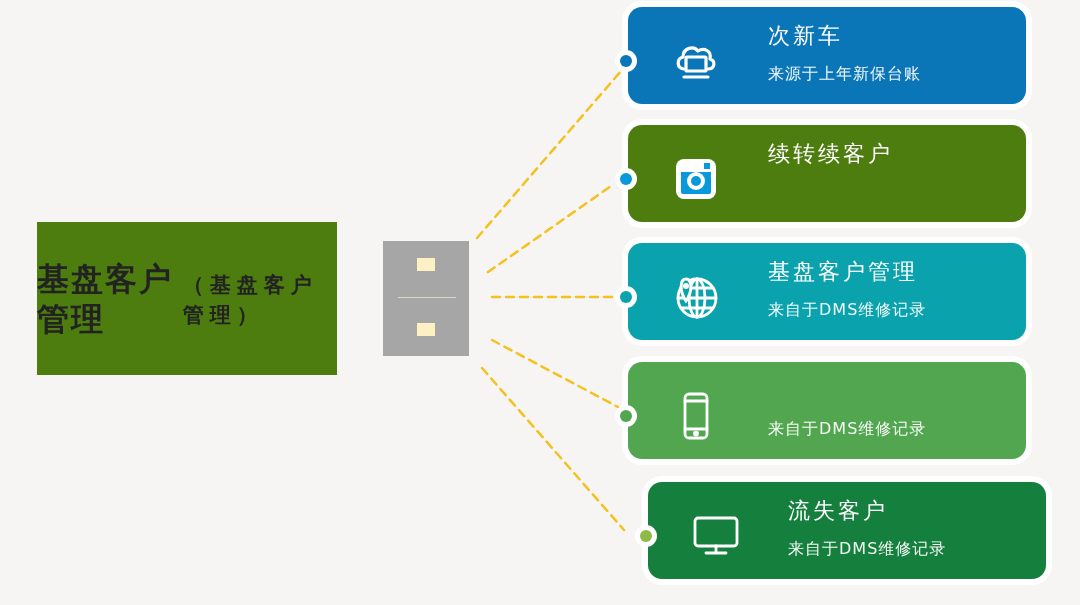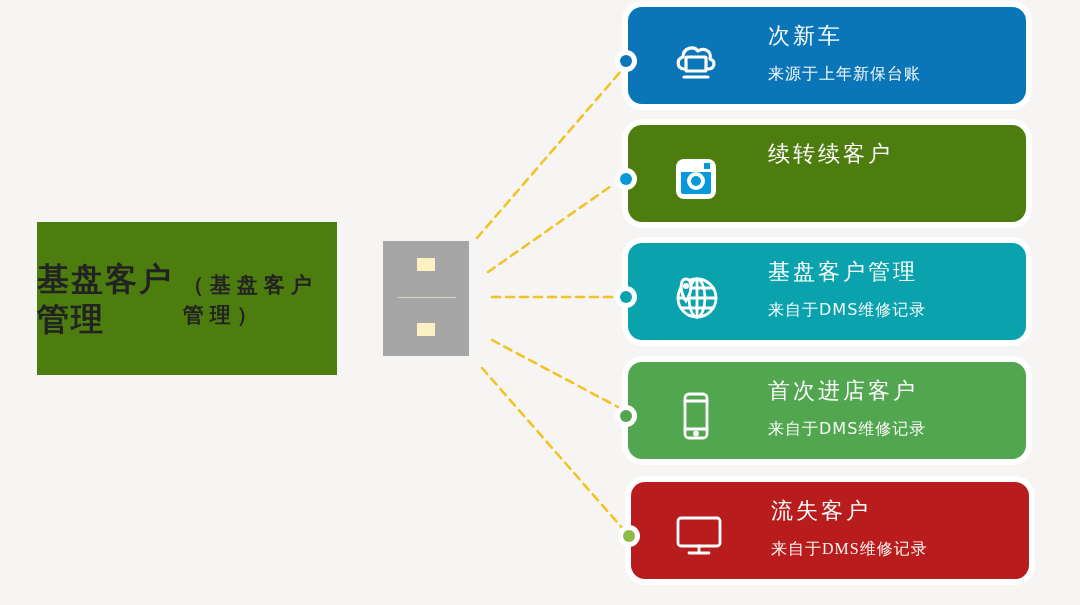--- a/index.html
+++ b/index.html
@@ -120,25 +120,24 @@
 <div class="card" style="left:628px; top:362px; background:#52a650;">
   <div class="tab">
       <div class="dot" style="background:#52a650;"></div>
     </div>
   <svg class="icon" viewBox="0 0 48 48" fill="none" stroke="#fff" stroke-width="2.8" stroke-linecap="round">
     <rect x="13" y="2" width="22" height="44" rx="4"></rect>
     <line x1="13" y1="9" x2="35" y2="9"></line>
     <line x1="13" y1="37" x2="35" y2="37"></line>
     <circle cx="24" cy="41.5" r="1.5" fill="#fff"></circle>
   </svg>
-  <div class="title">首次进店客户</div>
   <div class="sub">来自于DMS维修记录</div>
 </div>
 
-<div class="card" style="left:631px; top:482px; background:#b91c1c;font-family:Liberation Serif, serif;">
+<div class="card" style="left:648px; top:482px; background:#15803d;">
   <div class="tab">
       <div class="dot" style="background:#8dbb45;"></div>
     </div>
   <svg class="icon" viewBox="0 0 48 48" fill="none" stroke="#fff" stroke-width="2.8" stroke-linecap="round">
     <rect x="3" y="6" width="42" height="28" rx="3"></rect>
     <line x1="24" y1="34" x2="24" y2="40"></line>
     <line x1="14" y1="41" x2="34" y2="41"></line>
   </svg>
   <div class="title">流失客户</div>
   <div class="sub">来自于DMS维修记录</div>

